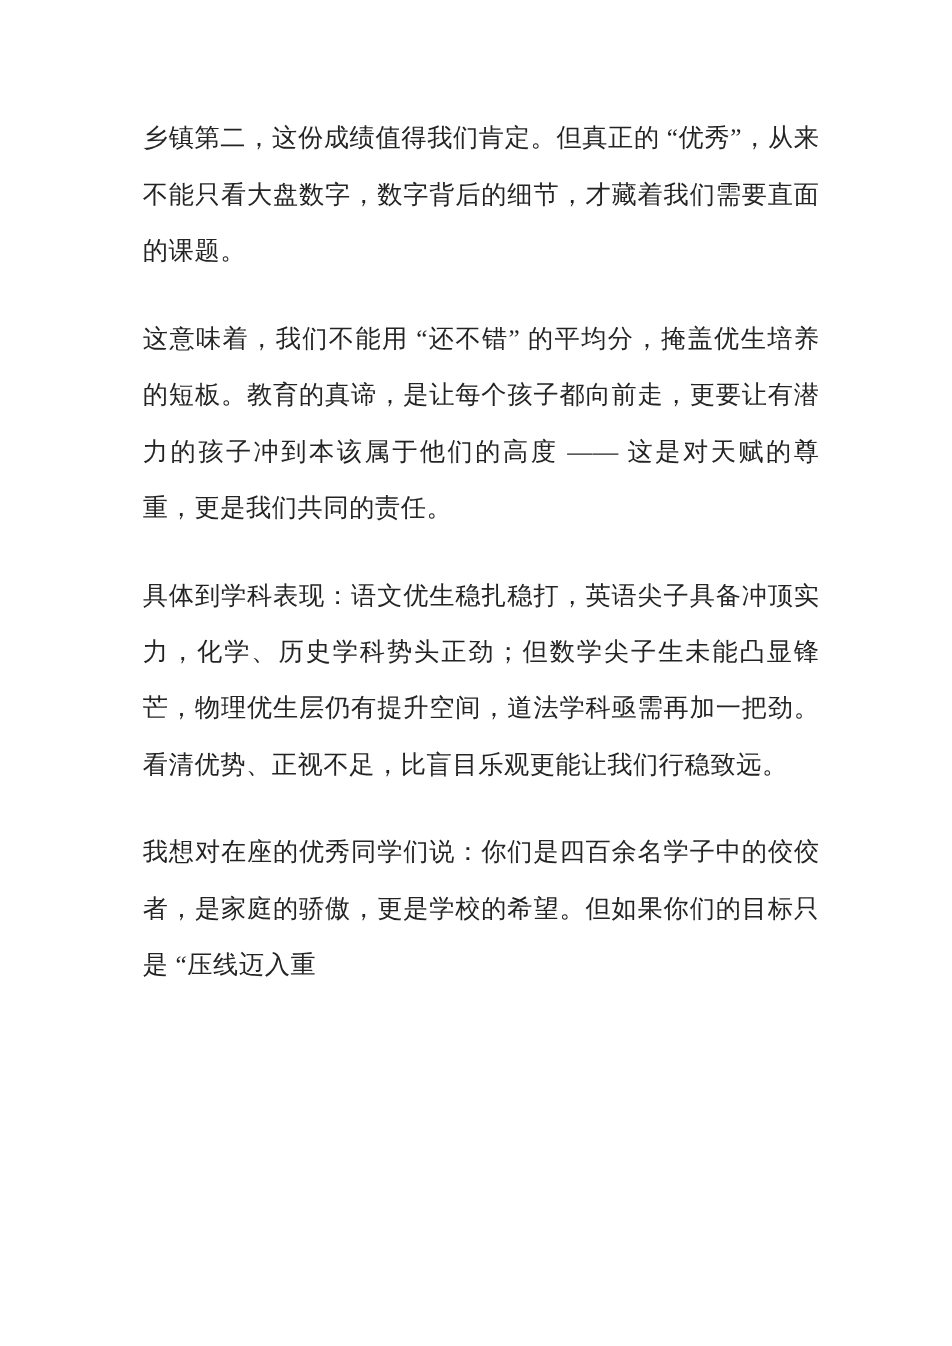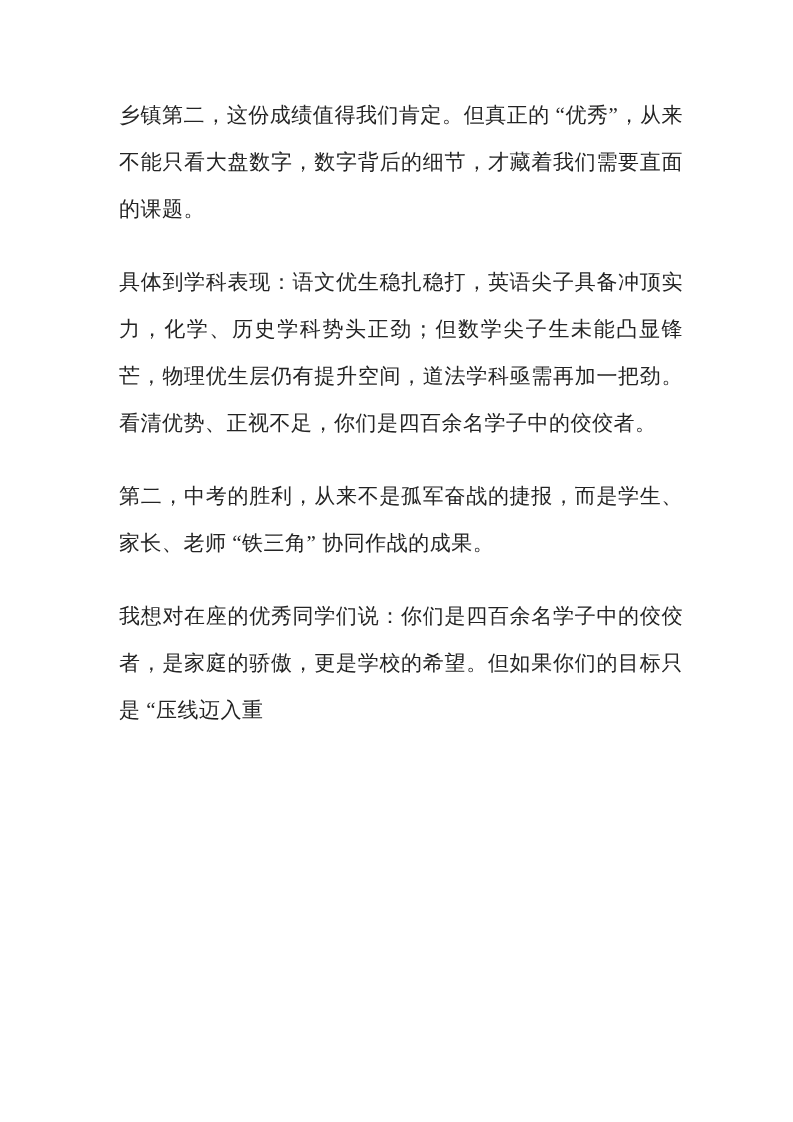--- a/index.html
+++ b/index.html
@@ -31,16 +31,16 @@
     text-align-last: left;
     word-break: break-all;
     letter-spacing: 0.5px;
   }
 </style>
 </head>
 <body>
 
 <div class="page">
   <p class="doc-para">乡镇第二，这份成绩值得我们肯定。但真正的 “优秀”，从来不能只看大盘数字，数字背后的细节，才藏着我们需要直面的课题。</p>
-  <p class="doc-para">具体到学科表现：语文优生稳扎稳打，英语尖子具备冲顶实力，化学、历史学科势头正劲；但数学尖子生未能凸显锋芒，物理优生层仍有提升空间，道法学科亟需再加一把劲。看清优势、正视不足，你们是四百余名学子中的佼佼者。</p>
-  <p class="doc-para">第二，中考的胜利，从来不是孤军奋战的捷报，而是学生、家长、老师 “铁三角” 协同作战的成果。</p>
+  <p class="doc-para">这意味着，我们不能用 “还不错” 的平均分，掩盖优生培养的短板。教育的真谛，是让每个孩子都向前走，更要让有潜力的孩子冲到本该属于他们的高度 —— 这是对天赋的尊重，更是我们共同的责任。</p>
+  <p class="doc-para">具体到学科表现：语文优生稳扎稳打，英语尖子具备冲顶实力，化学、历史学科势头正劲；但数学尖子生未能凸显锋芒，物理优生层仍有提升空间，道法学科亟需再加一把劲。看清优势、正视不足，比盲目乐观更能让我们行稳致远。</p>
   <p class="doc-para">我想对在座的优秀同学们说：你们是四百余名学子中的佼佼者，是家庭的骄傲，更是学校的希望。但如果你们的目标只是 “压线迈入重</p>
 </div>
 
 </body></html>

